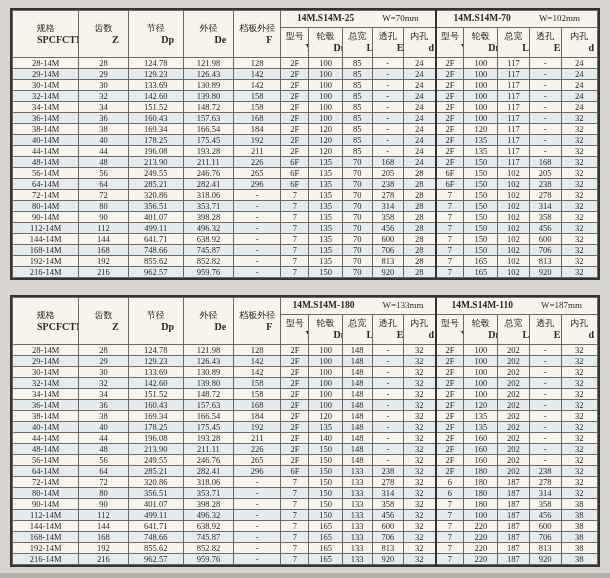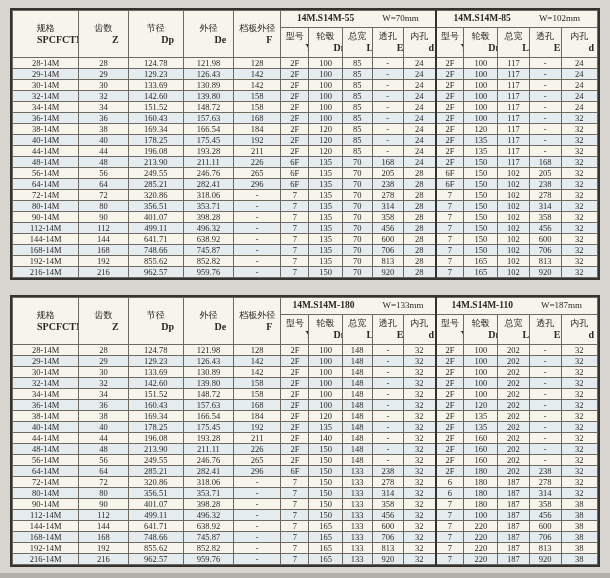--- a/index.html
+++ b/index.html
@@ -73,22 +73,22 @@
             <div class="en">Dp</div>
           </th>
         <th rowspan="2" class="lh">
             <div class="cn">外径</div>
             <div class="en">De</div>
           </th>
         <th rowspan="2" class="lh">
             <div class="cn">档板外径</div>
             <div class="en">F</div>
           </th>
-        <th colspan="5" class="grp"><span class="model">14M.S14M-55</span><span class="wlabel">W=70mm</span></th>
-        <th colspan="5" class="grp gsep"><span class="model">14M.S14M-85</span><span class="wlabel">W=102mm</span></th>
+        <th colspan="5" class="grp"><span class="model">14M.S14M-25</span><span class="wlabel">W=70mm</span></th>
+        <th colspan="5" class="grp gsep"><span class="model">14M.S14M-70</span><span class="wlabel">W=102mm</span></th>
       </tr>
       <tr class="sub-header-row">
         <th>
             <div class="cn">型号</div>
             <div class="en">YTPE</div>
           </th>
         <th>
             <div class="cn">轮毂</div>
             <div class="en">Dm</div>
           </th>

